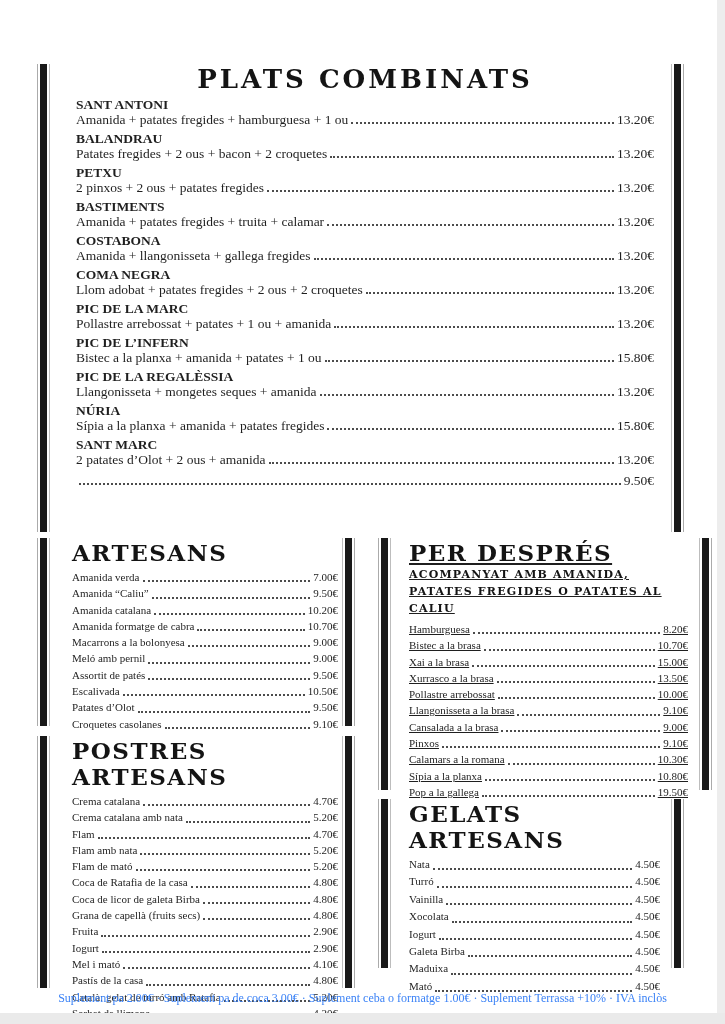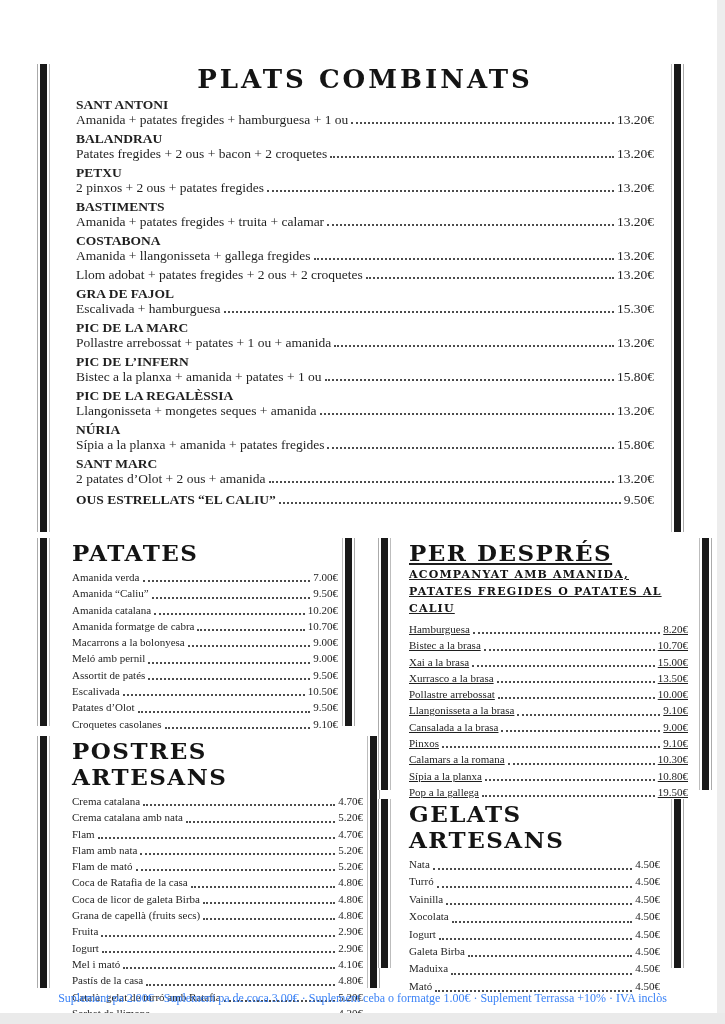--- a/index.html
+++ b/index.html
@@ -116,35 +116,28 @@
         <div class="plat">
           <div class="plat-name">COSTABONA</div>
           <div class="plat-line">
             <span>Amanida + llangonisseta + gallega fregides</span>
             <span class="dots"></span>
             <span class="price">13.20€</span>
           </div>
         </div>
 
         <div class="plat">
+          <div class="plat-name">COMA NEGRA</div>
           <div class="plat-line">
             <span>Llom adobat + patates fregides + 2 ous + 2 croquetes</span>
             <span class="dots"></span>
             <span class="price">13.20€</span>
           </div>
         </div>
 
-        <div class="plat">
-          <div class="plat-name">GRA DE FAJOL</div>
-          <div class="plat-line">
-            <span>Escalivada + hamburguesa</span>
-            <span class="dots"></span>
-            <span class="price">15.30€</span>
-          </div>
-        </div>
 
         <div class="plat">
           <div class="plat-name">PIC DE LA MARC</div>
           <div class="plat-line">
             <span>Pollastre arrebossat + patates + 1 ou + amanida</span>
             <span class="dots"></span>
             <span class="price">13.20€</span>
           </div>
         </div>
 
@@ -178,32 +171,31 @@
         <div class="plat">
           <div class="plat-name">SANT MARC</div>
           <div class="plat-line">
             <span>2 patates d’Olot + 2 ous + amanida</span>
             <span class="dots"></span>
             <span class="price">13.20€</span>
           </div>
         </div>
       </div>
     <div class="plat-line plat-special">
-      <span class="plat-name">OUS ESTRELLATS “EL CALIU”</span>
       <span class="dots"></span>
       <span class="price">9.50€</span>
     </div>
   </div>
 </section>
 
 <section class="box" style="left:37px; top:538px; width:318px; height:188px;">
   <div class="bar bar-left"></div>
   <div class="bar bar-right"></div>
   <div class="box-content" style="left:24px; right:17px;">
-    <h2 class="display sec-title">PATATES</h2>
+    <h2 class="display sec-title">ARTESANS</h2>
     <div class="list">
 
         <div class="row">
           <span>Amanida verda</span>
           <span class="dots"></span>
           <span class="price">7.00€</span>
         </div>
 
         <div class="row">
           <span>Amanida “Caliu”</span>
@@ -255,21 +247,21 @@
 
         <div class="row">
           <span>Croquetes casolanes</span>
           <span class="dots"></span>
           <span class="price">9.10€</span>
         </div>
       </div>
   </div>
 </section>
 
-<section class="box" style="left:37px; top:736px; width:343px; height:252px;">
+<section class="box" style="left:37px; top:736px; width:318px; height:252px;">
   <div class="bar bar-left"></div>
   <div class="bar bar-right"></div>
   <div class="box-content" style="left:24px; right:17px;">
     <h2 class="display sec-title">POSTRES ARTESANS</h2>
     <div class="list">
 
         <div class="row">
           <span>Crema catalana</span>
           <span class="dots"></span>
           <span class="price">4.70€</span>

